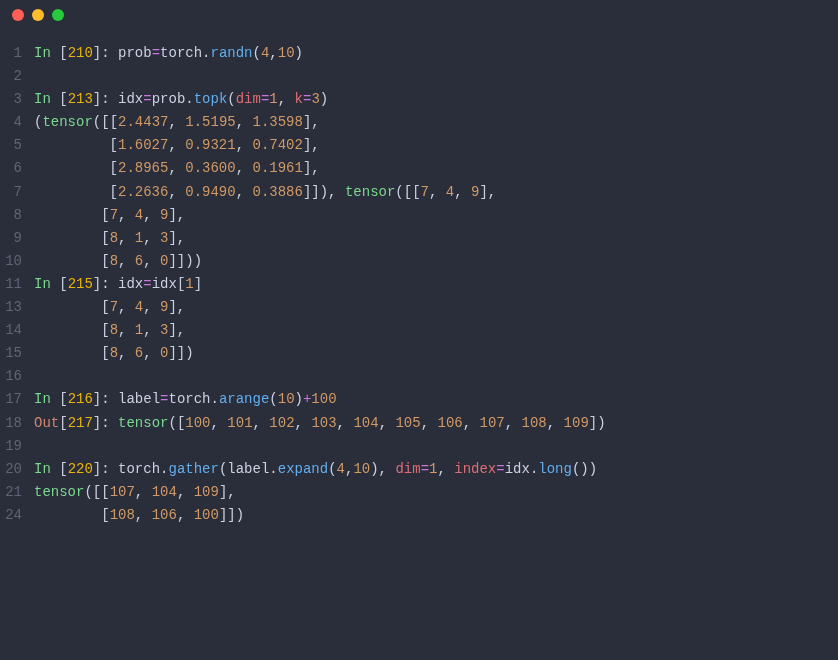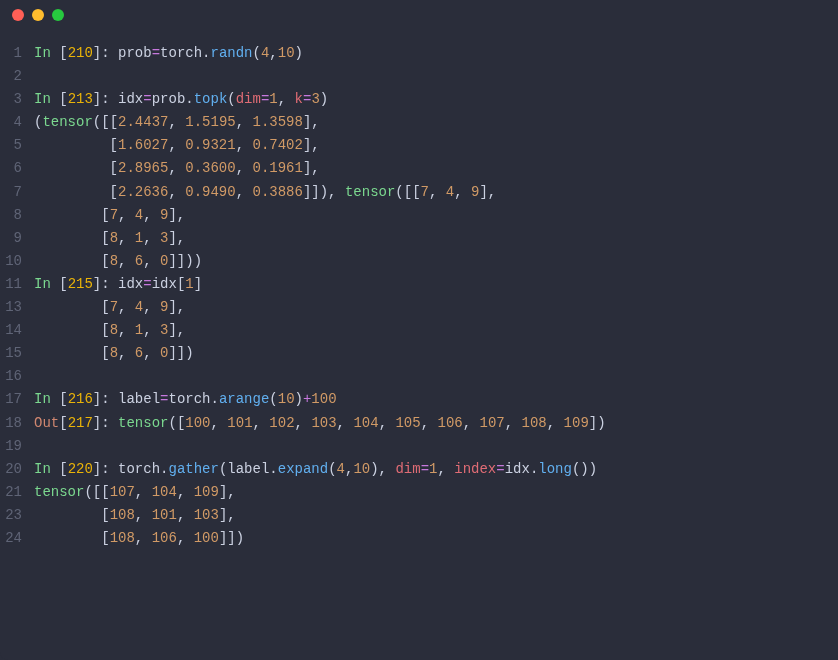--- a/index.html
+++ b/index.html
@@ -83,16 +83,15 @@
       <div class="line"><span class="lineno">11</span><span class="content"><span class="tok-in">In </span><span class="tok-paren">[</span><span class="tok-bracknum">215</span><span class="tok-paren">]</span><span class="tok-ident">: </span><span class="tok-ident">idx</span><span class="tok-op">=</span><span class="tok-ident">idx</span><span class="tok-paren">[</span><span class="tok-num">1</span><span class="tok-paren">]</span></span></div>
       <div class="line"><span class="lineno">13</span><span class="content"><span class="tok-paren">        [</span><span class="tok-num">7</span><span class="tok-paren">, </span><span class="tok-num">4</span><span class="tok-paren">, </span><span class="tok-num">9</span><span class="tok-paren">],</span></span></div>
       <div class="line"><span class="lineno">14</span><span class="content"><span class="tok-paren">        [</span><span class="tok-num">8</span><span class="tok-paren">, </span><span class="tok-num">1</span><span class="tok-paren">, </span><span class="tok-num">3</span><span class="tok-paren">],</span></span></div>
       <div class="line"><span class="lineno">15</span><span class="content"><span class="tok-paren">        [</span><span class="tok-num">8</span><span class="tok-paren">, </span><span class="tok-num">6</span><span class="tok-paren">, </span><span class="tok-num">0</span><span class="tok-paren">]])</span></span></div>
       <div class="line"><span class="lineno">16</span><span class="content"></span></div>
       <div class="line"><span class="lineno">17</span><span class="content"><span class="tok-in">In </span><span class="tok-paren">[</span><span class="tok-bracknum">216</span><span class="tok-paren">]</span><span class="tok-ident">: </span><span class="tok-ident">label</span><span class="tok-op">=</span><span class="tok-ident">torch</span><span class="tok-dot">.</span><span class="tok-call">arange</span><span class="tok-paren">(</span><span class="tok-num">10</span><span class="tok-paren">)</span><span class="tok-op">+</span><span class="tok-num">100</span></span></div>
       <div class="line"><span class="lineno">18</span><span class="content"><span class="tok-out">Out</span><span class="tok-paren">[</span><span class="tok-bracknum">217</span><span class="tok-paren">]</span><span class="tok-ident">: </span><span class="tok-in">tensor</span><span class="tok-paren">([</span><span class="tok-num">100</span><span class="tok-paren">, </span><span class="tok-num">101</span><span class="tok-paren">, </span><span class="tok-num">102</span><span class="tok-paren">, </span><span class="tok-num">103</span><span class="tok-paren">, </span><span class="tok-num">104</span><span class="tok-paren">, </span><span class="tok-num">105</span><span class="tok-paren">, </span><span class="tok-num">106</span><span class="tok-paren">, </span><span class="tok-num">107</span><span class="tok-paren">, </span><span class="tok-num">108</span><span class="tok-paren">, </span><span class="tok-num">109</span><span class="tok-paren">])</span></span></div>
       <div class="line"><span class="lineno">19</span><span class="content"></span></div>
       <div class="line"><span class="lineno">20</span><span class="content"><span class="tok-in">In </span><span class="tok-paren">[</span><span class="tok-bracknum">220</span><span class="tok-paren">]</span><span class="tok-ident">: </span><span class="tok-ident">torch</span><span class="tok-dot">.</span><span class="tok-call">gather</span><span class="tok-paren">(</span><span class="tok-ident">label</span><span class="tok-dot">.</span><span class="tok-call">expand</span><span class="tok-paren">(</span><span class="tok-num">4</span><span class="tok-paren">,</span><span class="tok-num">10</span><span class="tok-paren">), </span><span class="tok-kw">dim</span><span class="tok-op">=</span><span class="tok-num">1</span><span class="tok-paren">, </span><span class="tok-kw">index</span><span class="tok-op">=</span><span class="tok-ident">idx</span><span class="tok-dot">.</span><span class="tok-call">long</span><span class="tok-paren">())</span></span></div>
       <div class="line"><span class="lineno">21</span><span class="content"><span class="tok-in">tensor</span><span class="tok-paren">([[</span><span class="tok-num">107</span><span class="tok-paren">, </span><span class="tok-num">104</span><span class="tok-paren">, </span><span class="tok-num">109</span><span class="tok-paren">],</span></span></div>
-      <div class="line"><span class="lineno">23</span><span class="content"><span class="tok-paren">        [</span><span class="tok-num">108</span><span class="tok-paren">, </span><span class="tok-num">101</span><span class="tok-paren">, </span><span class="tok-num">103</span><span class="tok-paren">],</span></span></div>
       <div class="line"><span class="lineno">24</span><span class="content"><span class="tok-paren">        [</span><span class="tok-num">108</span><span class="tok-paren">, </span><span class="tok-num">106</span><span class="tok-paren">, </span><span class="tok-num">100</span><span class="tok-paren">]])</span></span></div>
     </div>
 </div>
 
 </body></html>

